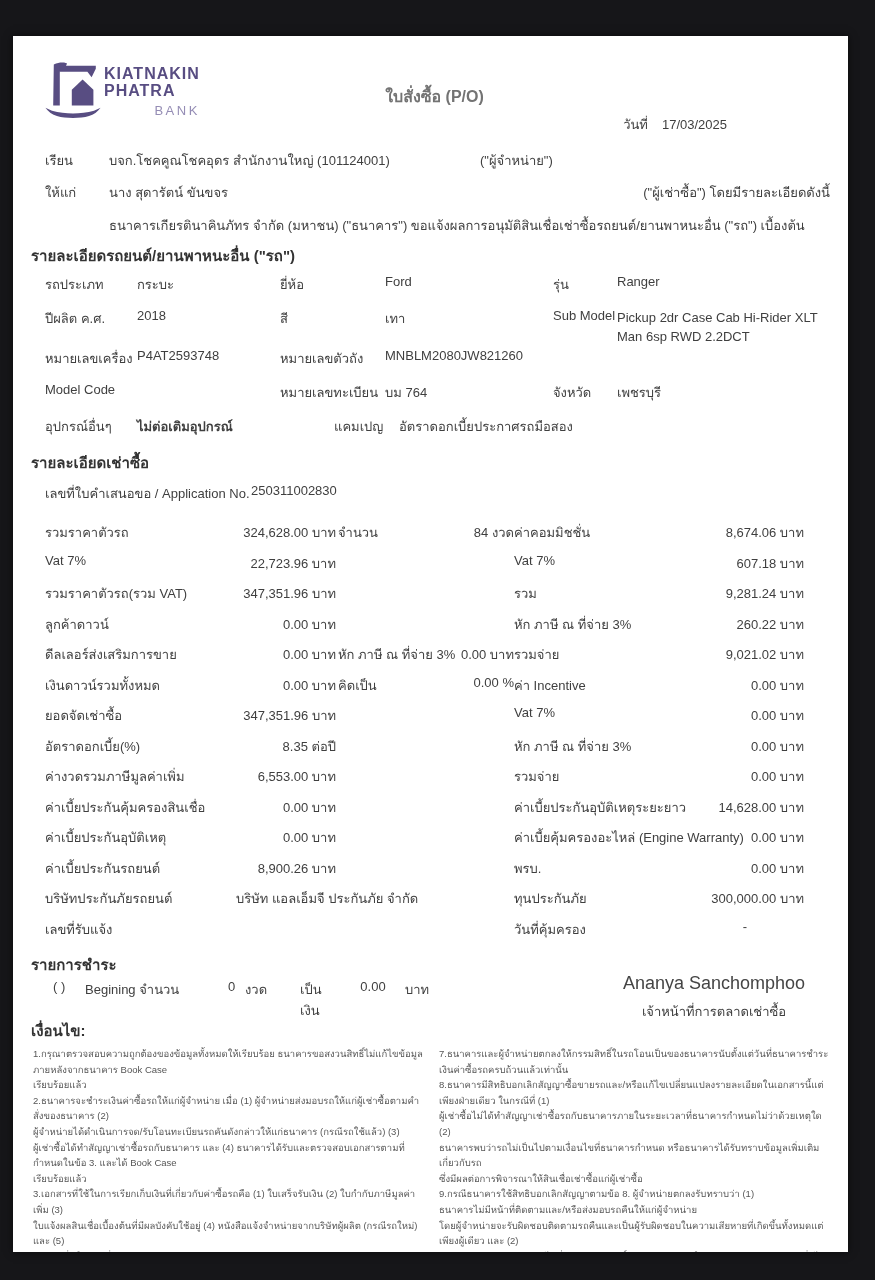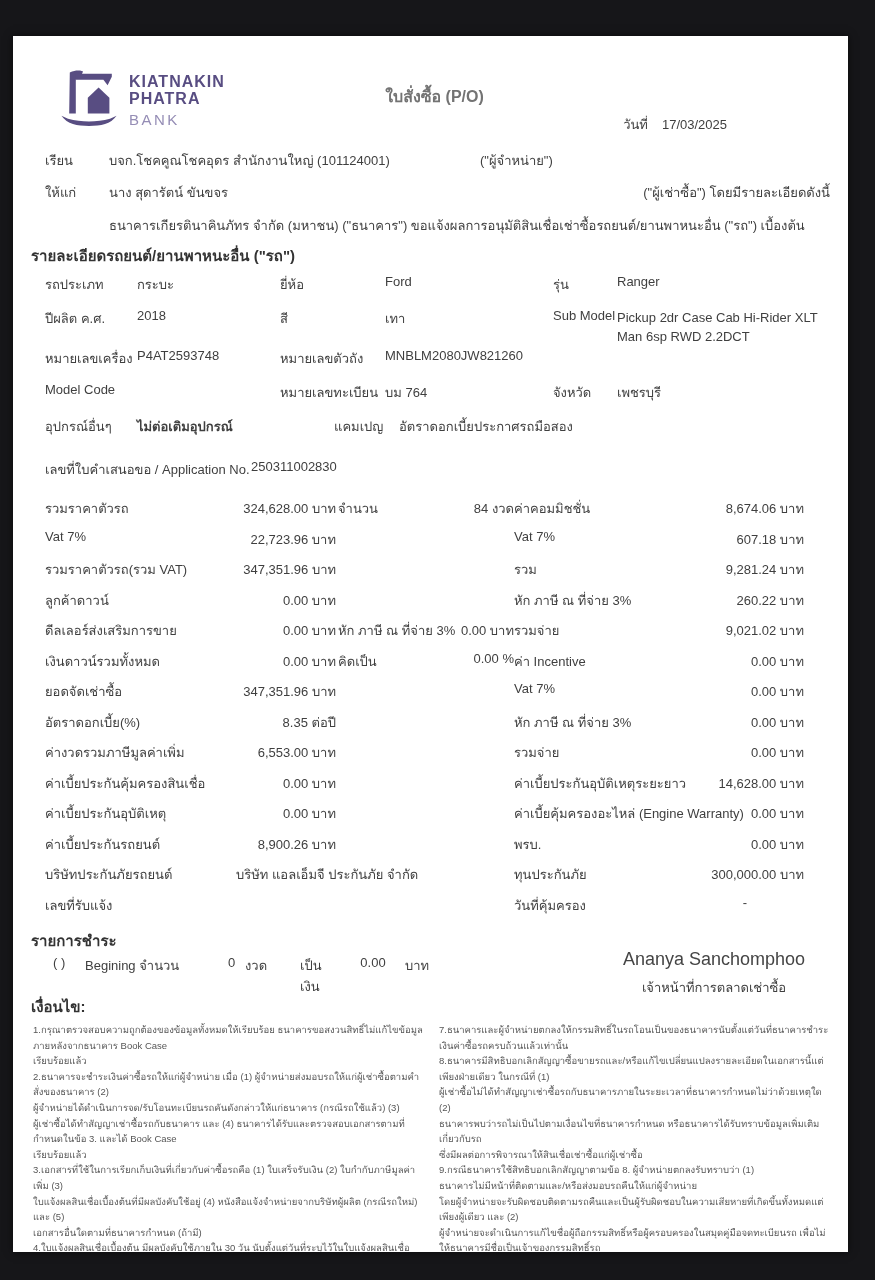--- a/index.html
+++ b/index.html
@@ -11,24 +11,24 @@
   }
   .page{
     position:absolute;left:13px;top:36px;width:835px;height:1216px;
     background:#ffffff;color:#3f3f3f;
     padding:22px 18px 0 18px;box-sizing:border-box;
     overflow:hidden;font-size:13px;
     box-shadow:0 0 8px rgba(0,0,0,.6);
   }
   
   .hdr{position:relative;height:56px;}
-  .logo-block{position:absolute;left:28px;top:2px;display:flex;align-items:flex-start;gap:10px;margin-top:8px;}
+  .logo-block{position:absolute;left:12px;top:2px;display:flex;align-items:flex-start;gap:1px;}
   .logo-text{display:flex;flex-direction:column;line-height:1.05;padding-top:6px;}
   .bank-name{font-size:16px;font-weight:600;letter-spacing:1px;color:#584d82;}
-  .bank-sub{font-size:15px;letter-spacing:2.5px;color:#958db5;margin-top:4px;}
+  .bank-sub{font-size:13px;letter-spacing:2.5px;color:#958db5;margin-top:4px;text-align:right;}
   .doc-title{position:absolute;left:8px;right:0;top:26px;text-align:center;font-weight:700;font-size:16px;color:#737373;}
   .date-row{text-align:right;padding-right:103px;height:20px;}
   .date-row .lbl{margin-right:14px;}
   
   .rrow{position:relative;height:20px;}
   .rrow .rlabel{position:absolute;left:14px;}
   .rrow .rvalue{position:absolute;left:78px;}
   .rrow .rrole{position:absolute;left:449px;}
   .rrow .rright{position:absolute;right:0;}
   .r1{margin-top:16px;} .r2{margin-top:13px;} .r3{margin-top:12px;}
@@ -152,20 +152,21 @@
       <div>เพชรบุรี</div>
     </div>
     <div class="vrow5">
       <div>อุปกรณ์อื่นๆ</div>
       <div class="bold">ไม่ต่อเติมอุปกรณ์</div>
       <div>แคมเปญ</div>
       <div>อัตราดอกเบี้ยประกาศรถมือสอง</div>
     </div>
   </div>
 
+  <div class="sec-h hh">รายละเอียดเช่าซื้อ</div>
   <div class="app-row">
     <div class="al">เลขที่ใบคำเสนอขอ / Application No.</div>
     <div>250311002830</div>
   </div>
 
   <div class="hgrid">
     <div class="hrow">
       <div class="hl">รวมราคาตัวรถ</div>
       <div class="hv">324,628.00 บาท</div>
       <div class="hml">จำนวน</div>

